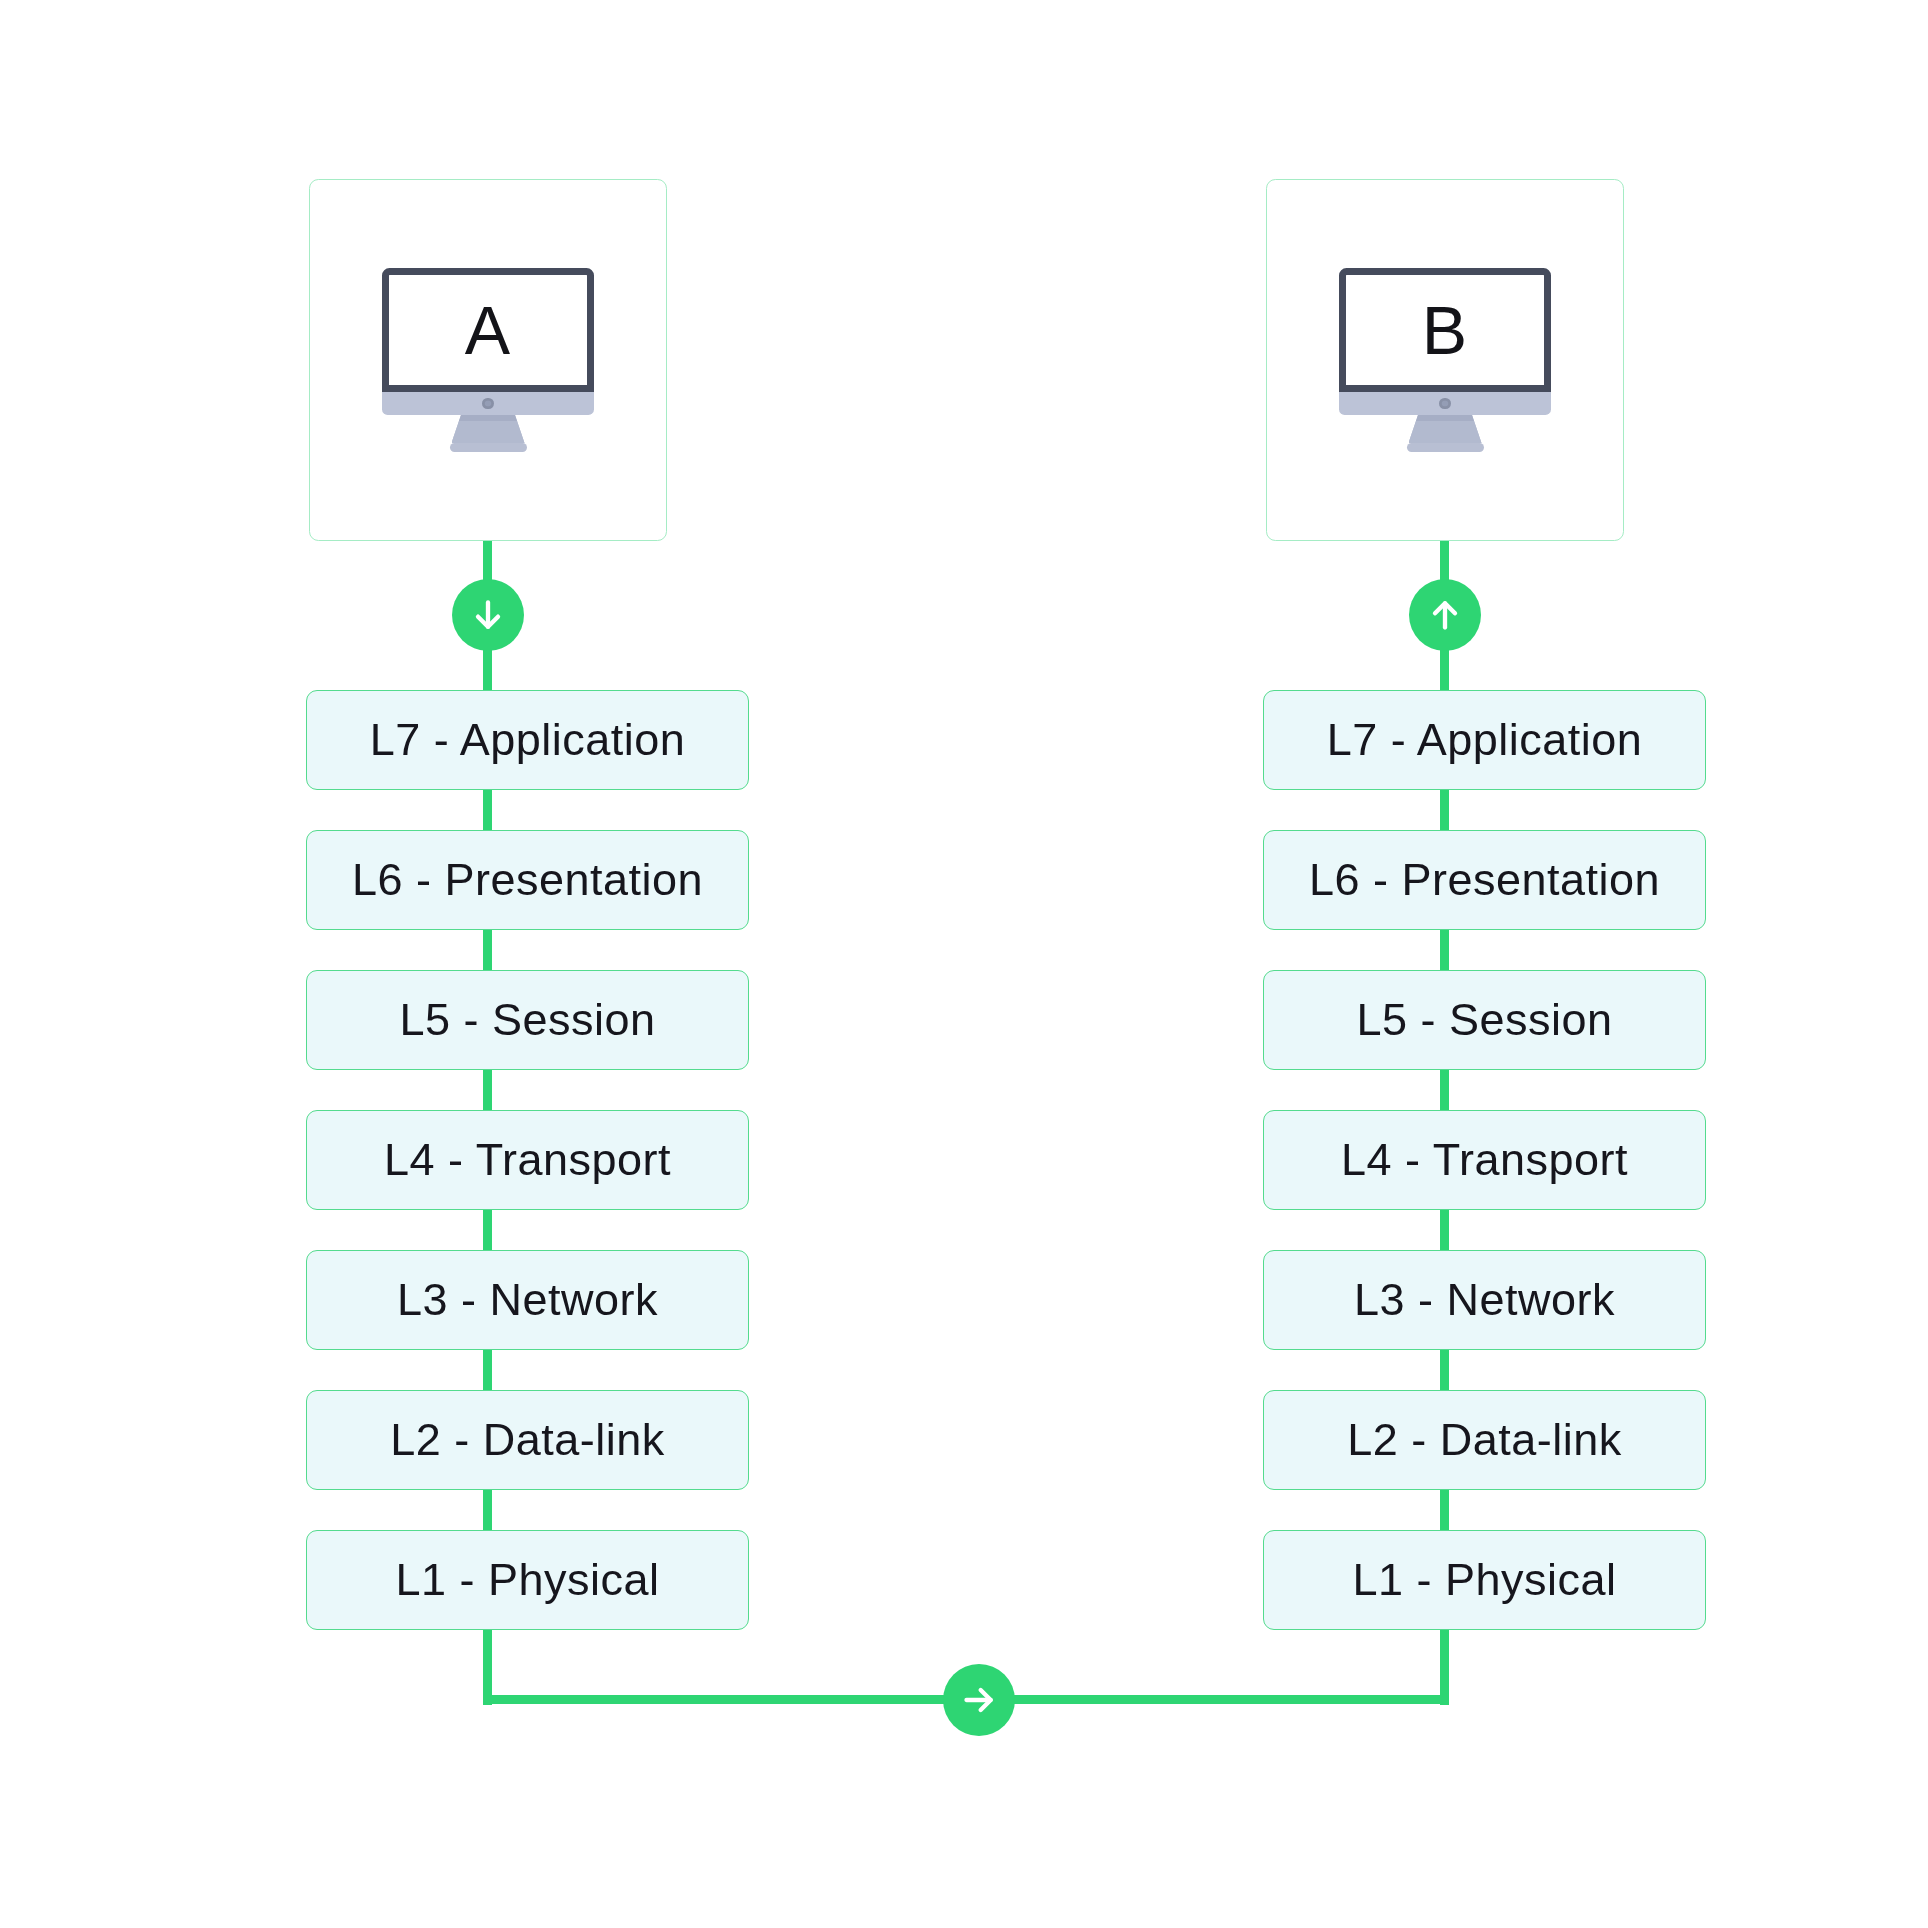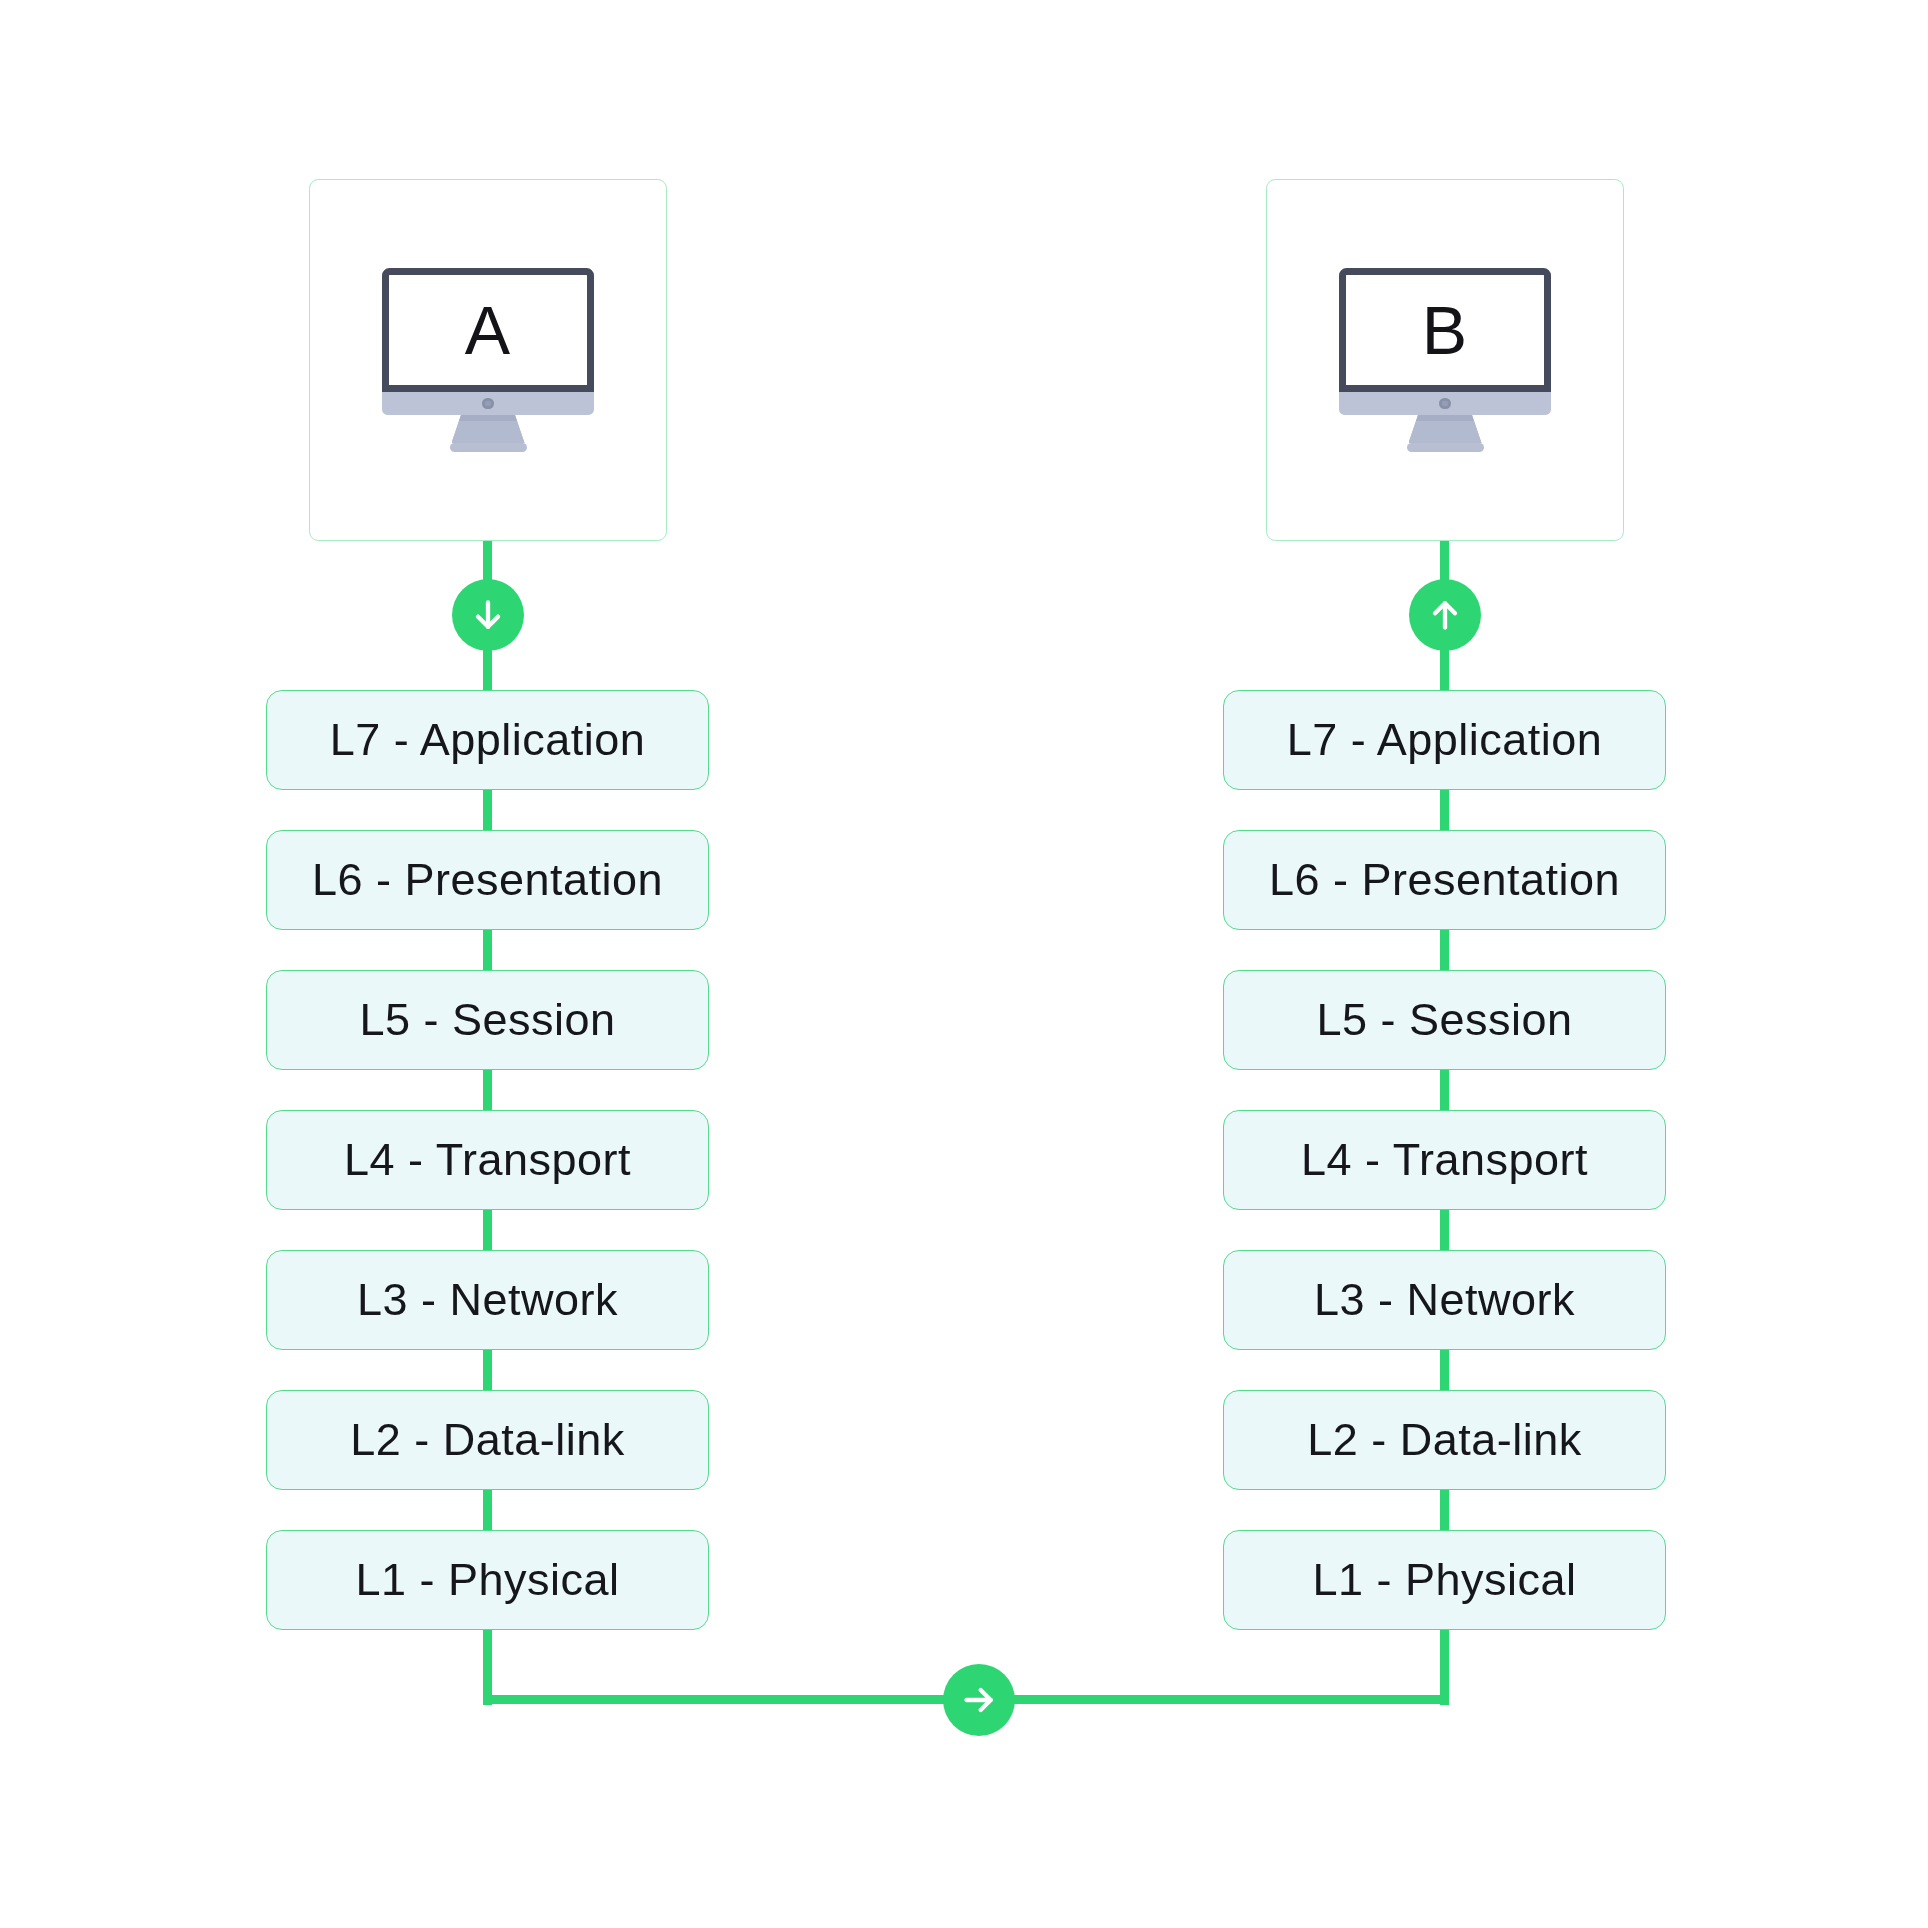--- a/index.html
+++ b/index.html
@@ -141,24 +141,25 @@
     gap: 40px;
     z-index: 1;
   }
   .layers.left  { left: 266px; }
   .layers.right { left: 1223px; }
   .layer-box {
     width: 443px;
     height: 100px;
     background: var(--layer-box-fill);
     border: 1.9px solid var(--layer-box-border);
-    border-radius: 16px;
-    display: flex;
-    align-items: center;
-    justify-content: center;
+    border-radius: 11px;
+    display: flex;
+    align-items: center;
+    justify-content: center;
+    margin-left: 40px;
   }
   .layer-label {
     font-size: 45px;
     font-weight: 400;
     letter-spacing: 0.5px;
     color: var(--text-color);
     white-space: nowrap;
   }
 </style>
 </head>

